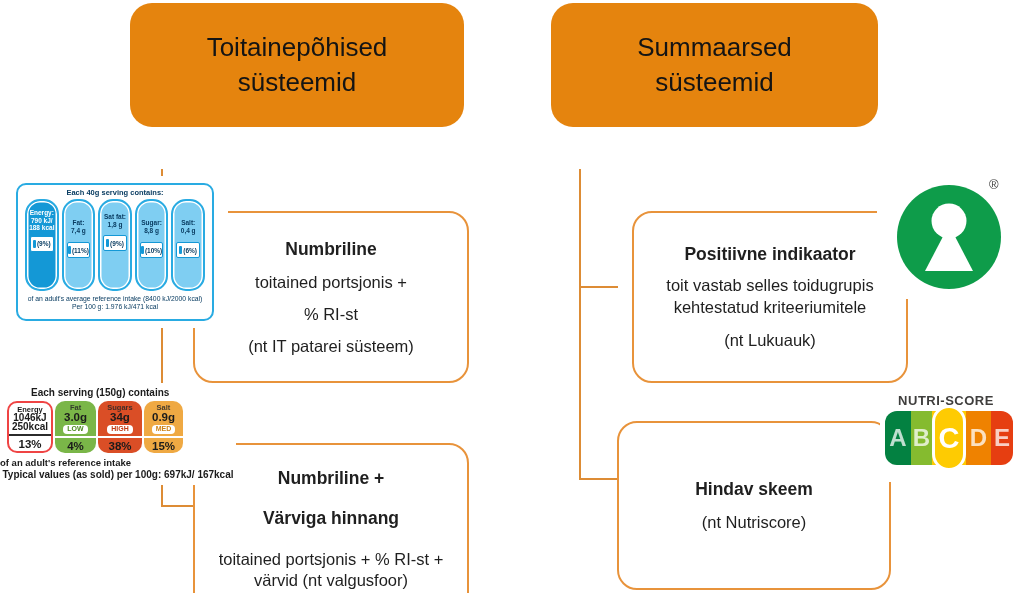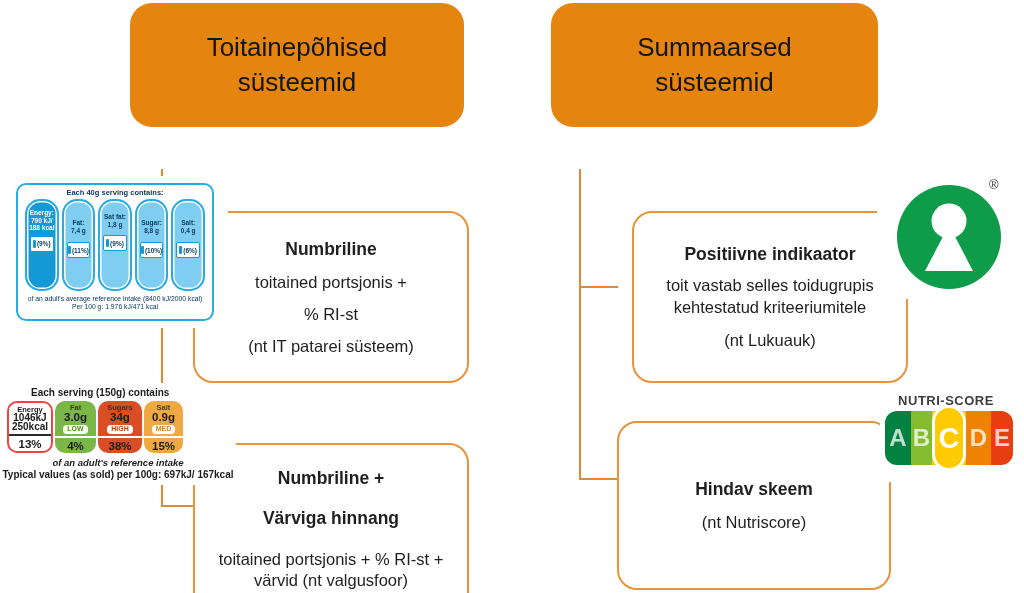--- a/index.html
+++ b/index.html
@@ -64,21 +64,21 @@
   .tl-white{width:46px;background:#fff;border:2px solid #ef4444;}
   .tl-white .val{font-size:10px;line-height:8.5px;}
   .tl-white .pct{border-top:2px solid #2b2b2b;}
   .tl-green{width:41px;background:#7AB648;}
   .tl-green2{width:47px;background:#7AB648;}
   .tl-red{width:44px;background:#DA4E26;}
   .tl-amber{width:39px;background:#EFA943;}
   .badge-green{color:#4C8A1F;}
   .badge-red{color:#C23A14;}
   .badge-amber{color:#CE8418;}
-  .tl-f1{font-size:9.5px;font-weight:bold;text-align:center;margin-top:4px;font-style:italic;}
+  .tl-f1{font-size:9.5px;font-weight:bold;text-align:left;margin-top:4px;}
   .tl-f2{font-size:10px;font-weight:bold;text-align:center;margin-top:1px;}
   
   .kh-wrap{position:absolute;left:877px;top:175px;width:145px;height:124px;background:#fff;z-index:3;}
   .kh-r{position:absolute;left:112px;top:2px;font-size:13px;color:#3C3C3B;}
   
   .ns-wrap{position:absolute;left:880px;top:388px;width:142px;height:94px;background:#fff;z-index:3;}
   .ns-title{width:128px;margin:5px 0 3px 2px;text-align:center;font-size:13px;font-weight:bold;
     letter-spacing:.5px;color:#3F3E3D;}
   .ns-barbox{position:relative;margin-left:5px;width:128px;height:54px;}
   .ns-bar{position:absolute;inset:0;border-radius:12px;overflow:hidden;display:flex;}

